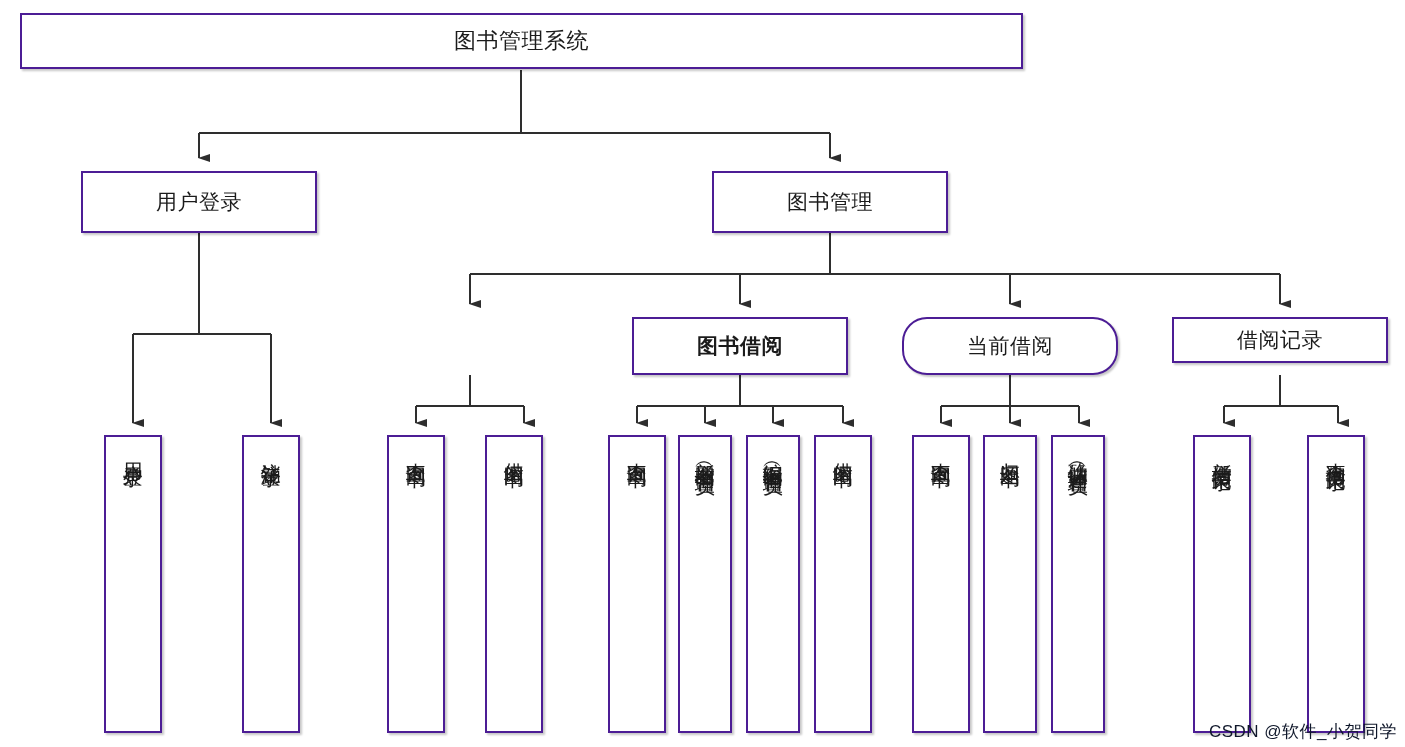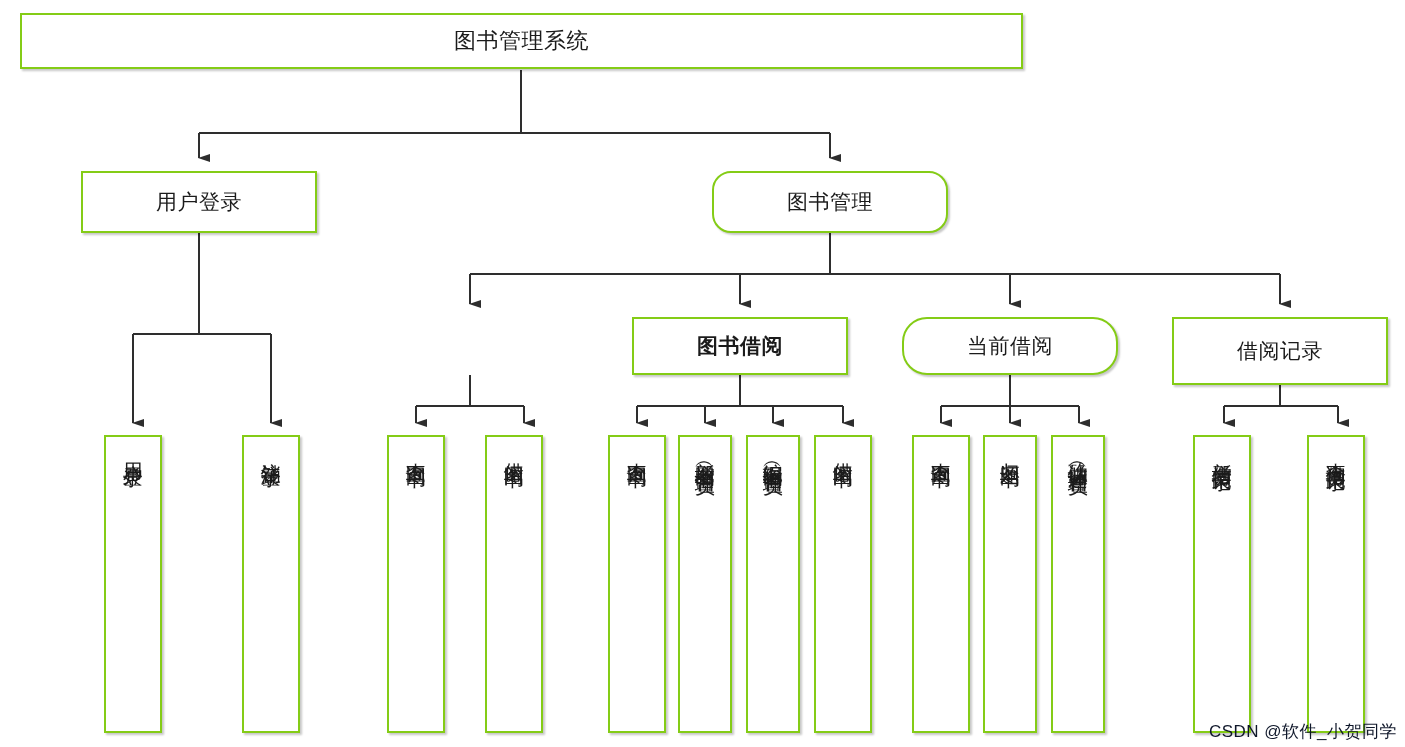--- a/index.html
+++ b/index.html
@@ -23,21 +23,21 @@
     left: 0;
     top: 0;
     width: 1405px;
     height: 747px;
     pointer-events: none;
   }
   .node {
     position: absolute;
     box-sizing: border-box;
     background: #ffffff;
-    border: 2px solid #84cc16;
+    border: 2px solid #4c1d95;
     box-shadow: 2px 2px 2px rgba(0,0,0,0.22);
     display: flex;
     align-items: center;
     justify-content: center;
     color: #1b1b1b;
     letter-spacing: 0.5px;
   }
   .node.h {
     
     font-size: 21px;
@@ -124,31 +124,31 @@
     </g>
   </svg>
 
   <div class="node root" style="left:20px; top:13px; width:1003px; height:56px;">
     <span>图书管理系统</span>
   </div>
 
   <div class="node h" style="left:81px; top:171px; width:236px; height:62px;">
     <span>用户登录</span>
   </div>
-  <div class="node h" style="left:712px; top:171px; width:236px; height:62px;border-radius:19px;">
+  <div class="node h" style="left:712px; top:171px; width:236px; height:62px;">
     <span>图书管理</span>
   </div>
 
   <div class="node h" style="left:632px; top:317px; width:216px; height:58px;font-weight:bold;">
     <span>图书借阅</span>
   </div>
   <div class="node h" style="left:902px; top:317px; width:216px; height:58px;border-radius:25px;">
     <span>当前借阅</span>
   </div>
-  <div class="node h" style="left:1172px; top:317px; width:216px; height:68px;">
+  <div class="node h" style="left:1172px; top:317px; width:216px; height:46px;">
     <span>借阅记录</span>
   </div>
 
   <div class="node v" style="left:104px; top:435px; width:58px; height:298px;">
     <span class="vtext">用户登录</span>
   </div>
   <div class="node v" style="left:242px; top:435px; width:58px; height:298px;">
     <span class="vtext">注销登录</span>
   </div>
 

